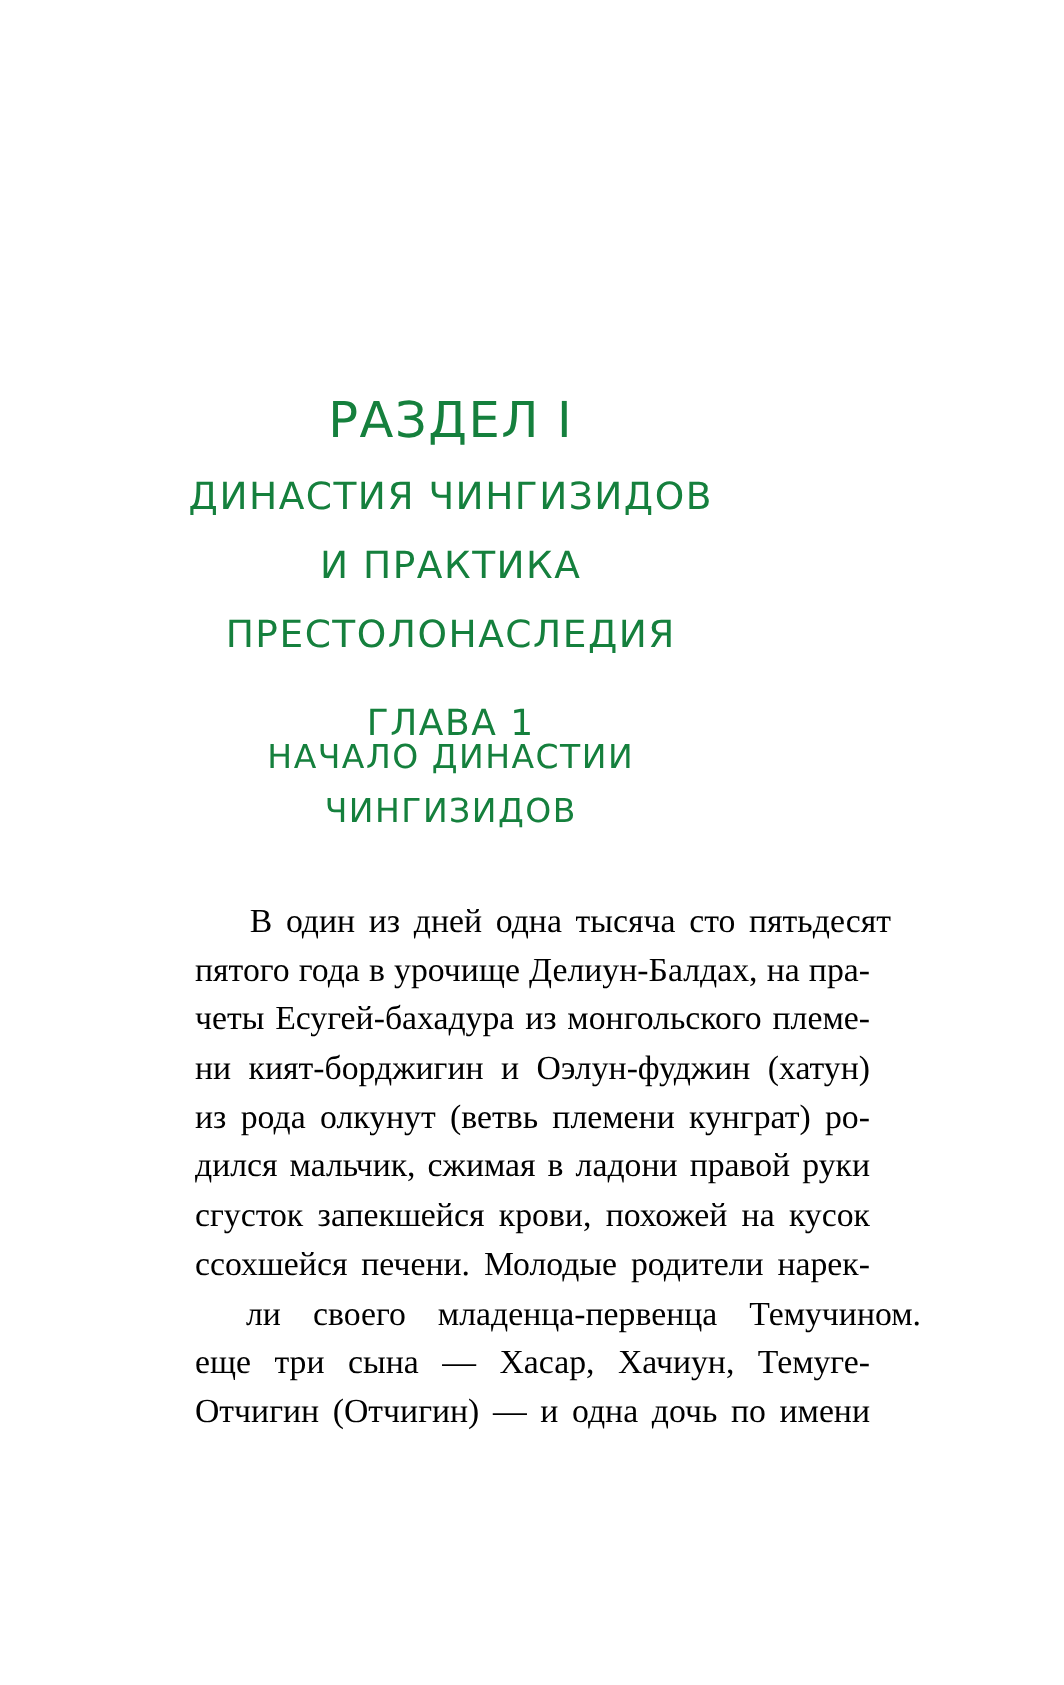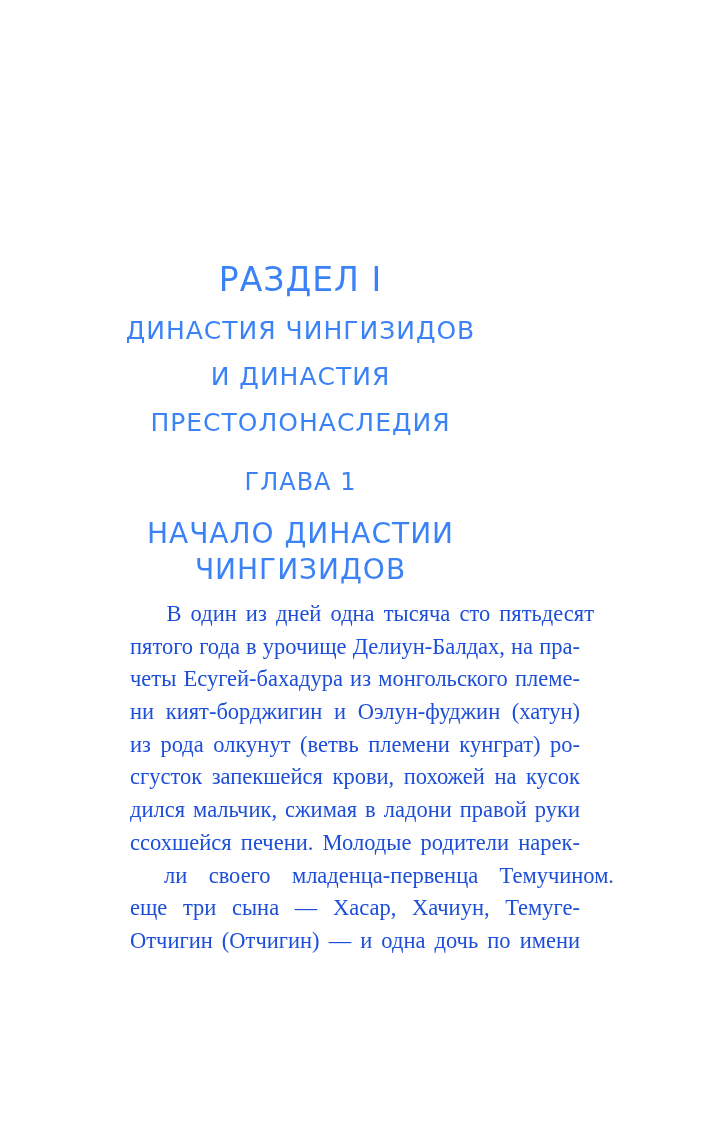--- a/index.html
+++ b/index.html
@@ -14,54 +14,54 @@
       overflow: hidden;
       color: #231f20;
     }
     .heading-block {
       position: absolute;
       left: 0;
       width: 601px;
       text-align: center;
       font-family: "DejaVu Sans", sans-serif;
       font-weight: normal;
-      color: #3b82f6;
+      color: #15803d;
       letter-spacing: 1px;
     }
     .section-label {
       top: 258px;
       font-size: 33px;
       line-height: 44px;
     }
     .section-title {
       top: 308px;
       font-size: 25px;
       line-height: 46px;
     }
     .section-title span { display: block; }
     .chapter-label {
       top: 464px;
       font-size: 24px;
       line-height: 36px;
     }
     .chapter-title {
-      top: 516px;
-      font-size: 28px;
+      top: 488px;
+      font-size: 22px;
       line-height: 36px;
     }
     .chapter-title span { display: block; }
     .body-text {
       position: absolute;
       left: 130px;
       top: 598px;
       width: 450px;
       font-family: "Liberation Serif", serif;
       font-size: 22.5px;
       line-height: 32.7px;
-      color: #1d4ed8;
+      color: #000000;
       text-align: justify;
       text-align-last: justify;
     }
     .body-text .line {
       display: block;
       white-space: nowrap;
       text-align: justify;
       text-align-last: justify;
       height: 32.7px;
     }
@@ -69,36 +69,36 @@
       padding-left: 0;
     }
   </style>
 </head>
 <body>
 
 <div class="heading-block section-label">РАЗДЕЛ I</div>
 
 <div class="heading-block section-title">
   <span>ДИНАСТИЯ ЧИНГИЗИДОВ</span>
-  <span>И ДИНАСТИЯ</span>
+  <span>И ПРАКТИКА</span>
   <span>ПРЕСТОЛОНАСЛЕДИЯ</span>
 </div>
 
 <div class="heading-block chapter-label">ГЛАВА 1</div>
 
 <div class="heading-block chapter-title">
   <span>НАЧАЛО ДИНАСТИИ</span>
   <span>ЧИНГИЗИДОВ</span>
 </div>
 
 <div class="body-text">
   <span class="line first" style="white-space: pre; display: block; width: 450px; word-spacing: 3.4933px; text-align: left; text-align-last: left;">    В один из дней одна тысяча сто пятьдесят</span>
   <span class="line" style="display: block; width: 450px; word-spacing: 0.479167px; text-align: left; text-align-last: left;">пятого года в урочище Делиун-Балдах, на пра-</span>
   <span class="line" style="display: block; width: 450px; word-spacing: 1.57812px; text-align: left; text-align-last: left;">четы Есугей-бахадура из монгольского племе-</span>
   <span class="line" style="display: block; width: 450px; word-spacing: 6.03125px; text-align: left; text-align-last: left;">ни кият-борджигин и Оэлун-фуджин (хатун)</span>
   <span class="line" style="display: block; width: 450px; word-spacing: 3.91667px; text-align: right; text-align-last: left;">из рода олкунут (ветвь племени кунграт) ро-</span>
+  <span class="line" style="display: block; width: 450px; word-spacing: 2.40104px; text-align: left; text-align-last: left;">дился мальчик, сжимая в ладони правой руки</span>
   <span class="line" style="display: block; width: 450px; word-spacing: 3.92188px; text-align: left; text-align-last: left;">сгусток запекшейся крови, похожей на кусок</span>
-  <span class="line" style="display: block; width: 450px; word-spacing: 2.40104px; text-align: left; text-align-last: left;">дился мальчик, сжимая в ладони правой руки</span>
   <span class="line" style="display: block; width: 450px; word-spacing: 3.62891px; text-align: center; text-align-last: left;">ссохшейся печени. Молодые родители нарек-</span>
   <span class="line" style="display: block; width: 450px; word-spacing: 15.75px; text-align: left; text-align-last: left; margin-left: 34px;">ли своего младенца-первенца Темучином.</span>
   <span class="line" style="display: block; width: 450px; word-spacing: 10.0286px; text-align: left; text-align-last: left;">еще три сына — Хасар, Хачиун, Темуге-</span>
   <span class="line" style="display: block; width: 450px; word-spacing: 3.45536px; text-align: left; text-align-last: left;">Отчигин (Отчигин) — и одна дочь по имени</span>
 </div>
 
 </body></html>

